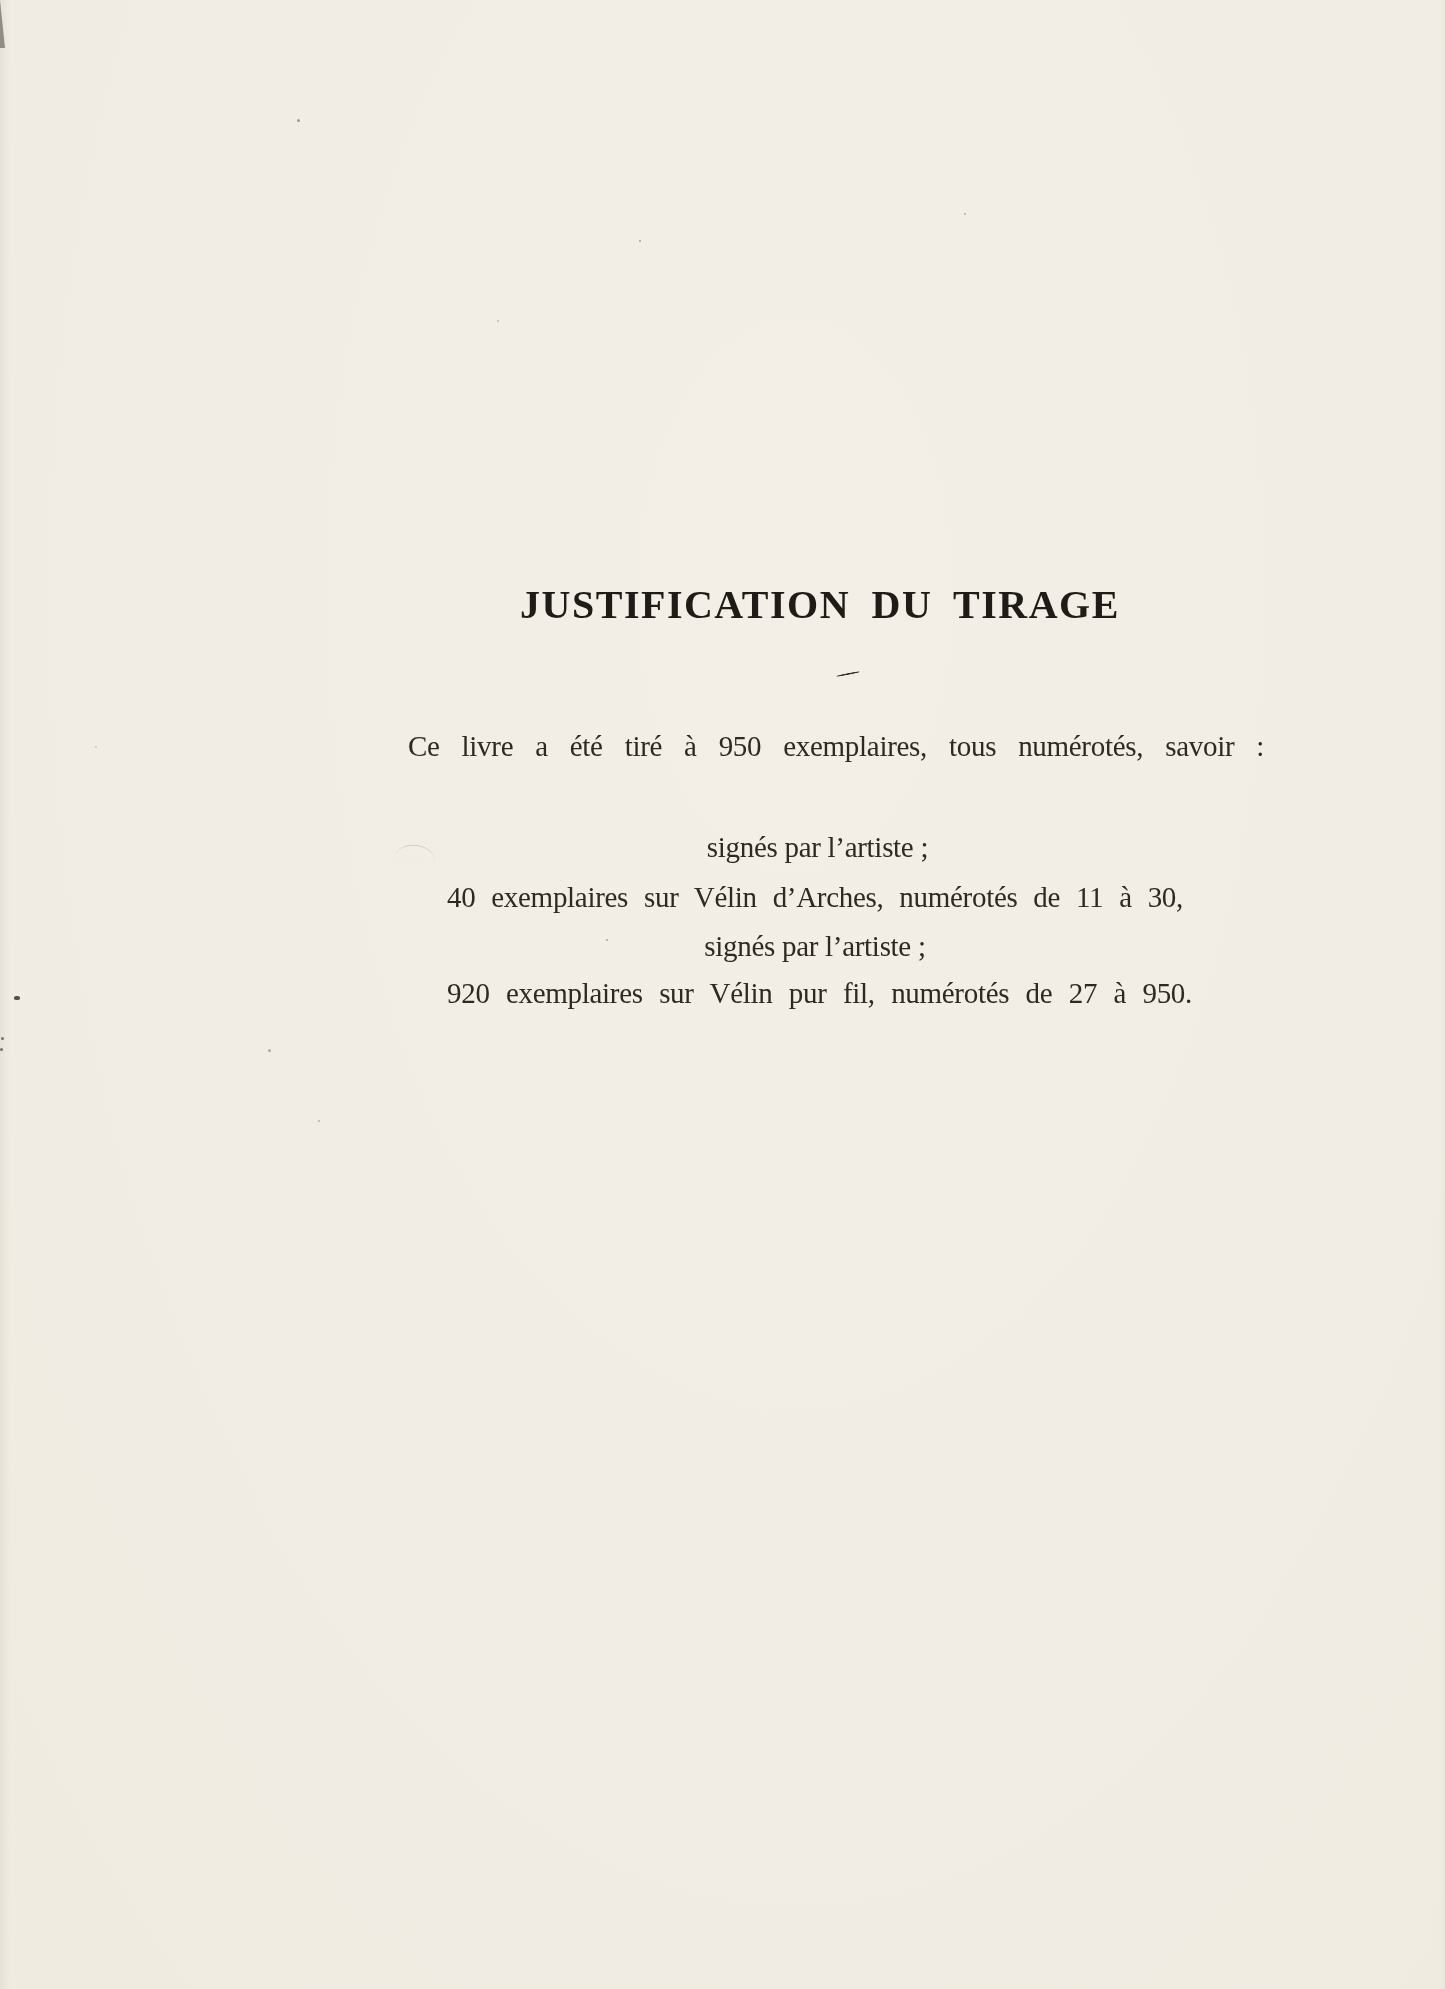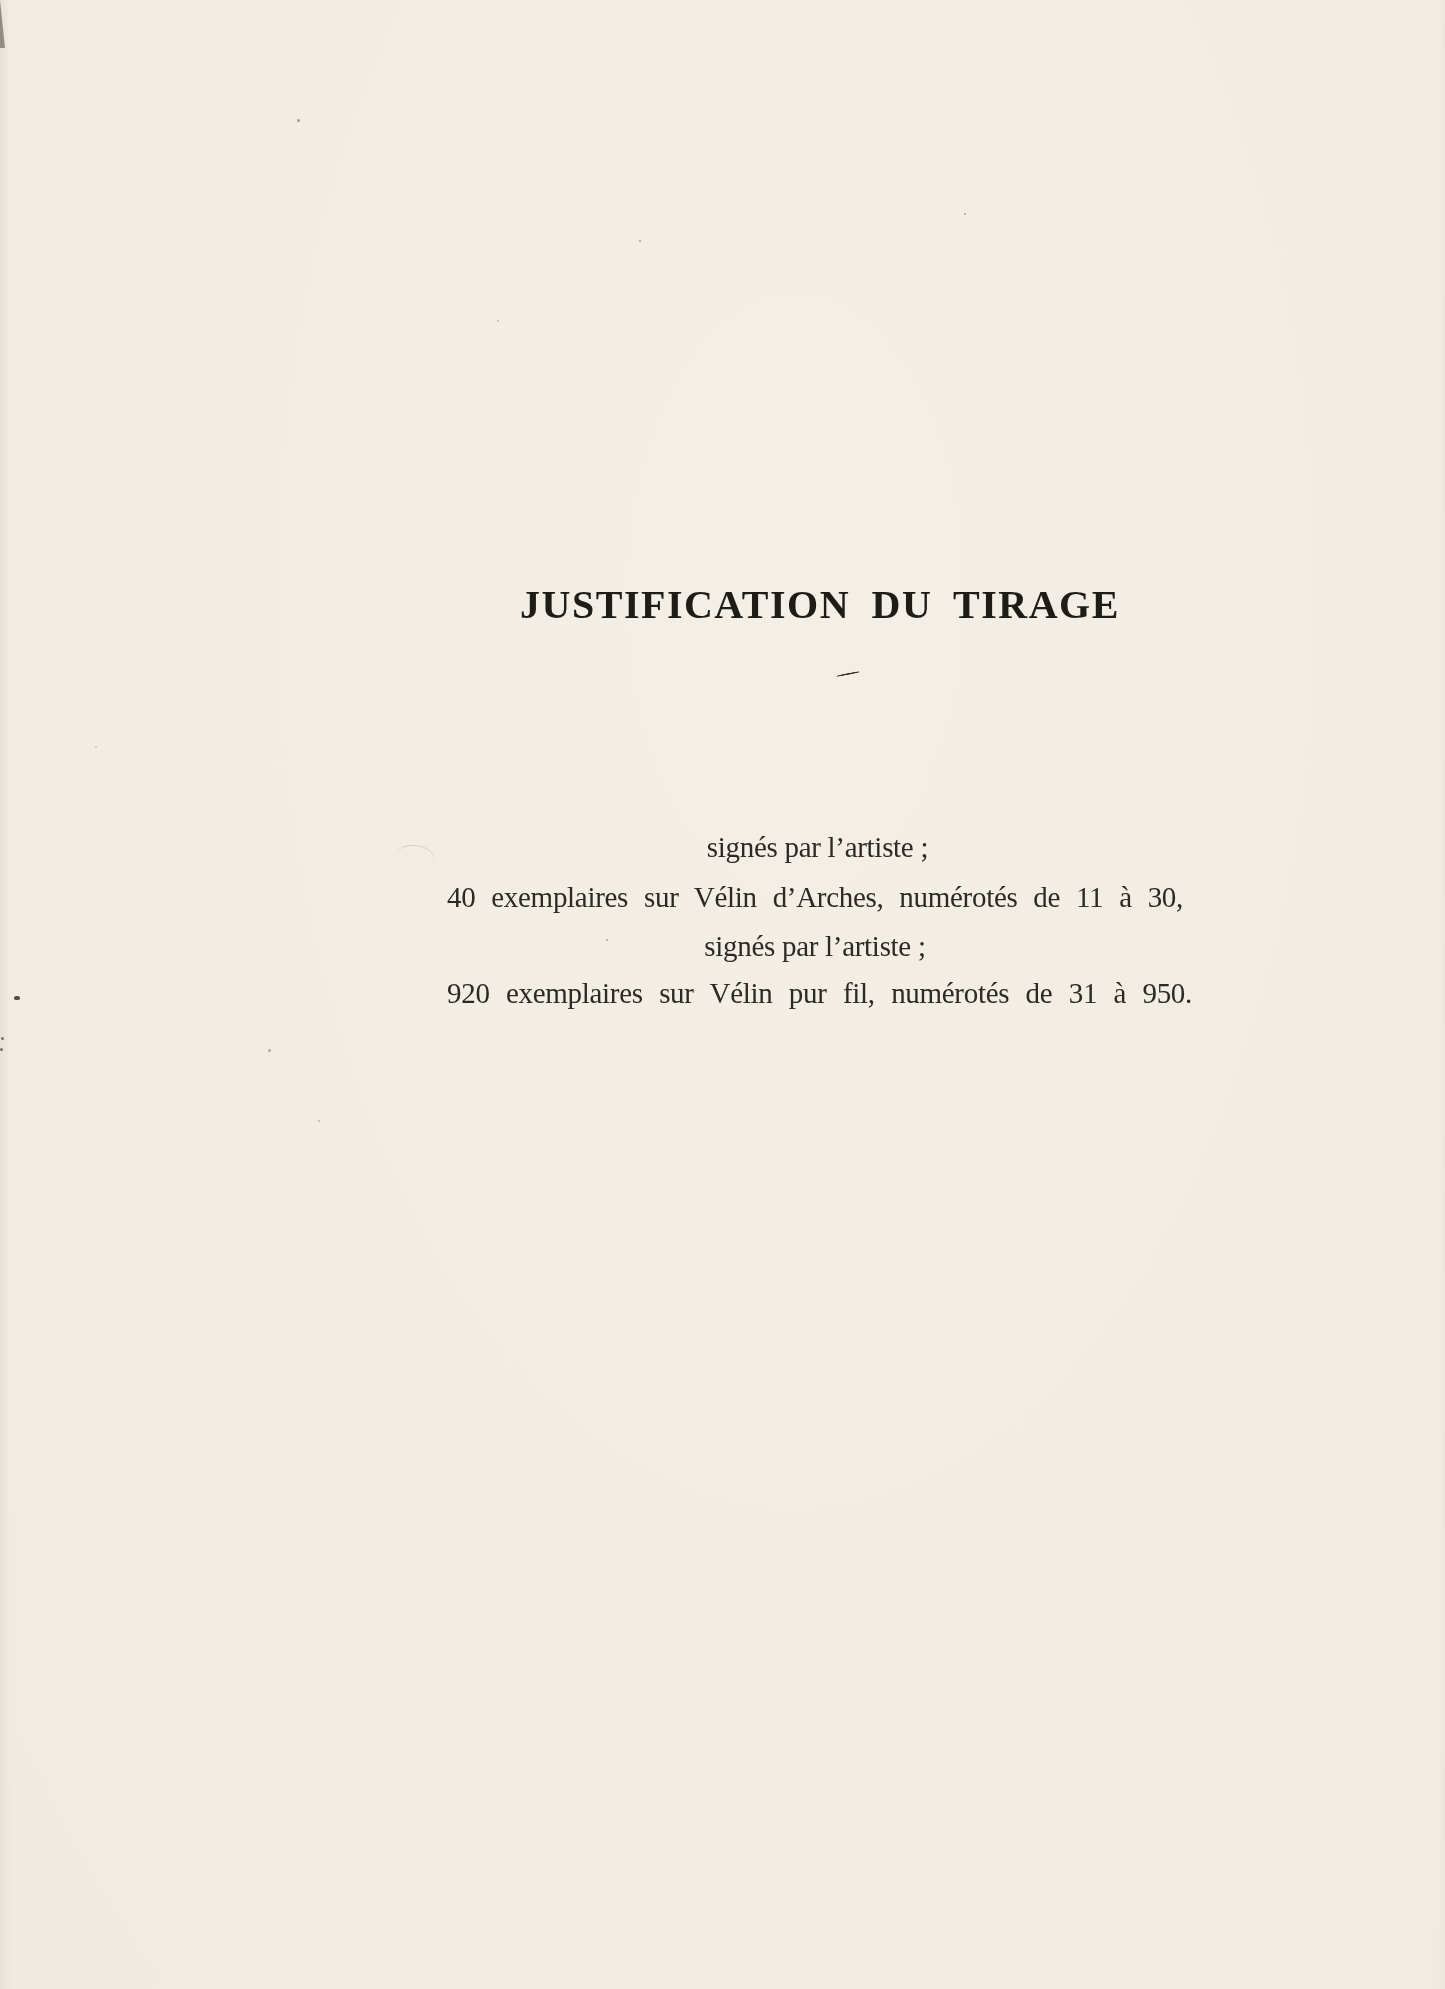--- a/index.html
+++ b/index.html
@@ -102,24 +102,25 @@
 </head>
 <body>
 
 <div class="page">
   <div class="corner-edge"></div>
 
   <h1 class="title">JUSTIFICATION DU TIRAGE</h1>
 
   <div class="ornament"></div>
 
+  <div class="bodyline just line-0">Ce livre a été tiré à 950 exemplaires, tous numérotés, savoir :</div>
   <div class="bodyline cent line-2">signés par l’artiste ;</div>
   <div class="bodyline just line-3">40 exemplaires sur Vélin d’Arches, numérotés de 11 à 30,</div>
   <div class="bodyline cent line-4">signés par l’artiste ;</div>
-  <div class="bodyline just line-5">920 exemplaires sur Vélin pur fil, numérotés de 31 à 950.</div>
+  <div class="bodyline just line-5">920 exemplaires sur Vélin pur fil, numérotés de 27 à 950.</div>
 
   <span class="speck sp-a"></span>
   <span class="speck sp-b"></span>
   <span class="speck sp-c"></span>
   <span class="speck sp-d"></span>
   <span class="speck sp-e"></span>
   <span class="speck sp-f"></span>
   <span class="speck sp-g"></span>
   <span class="speck sp-h"></span>
   <span class="speck sp-i"></span>

